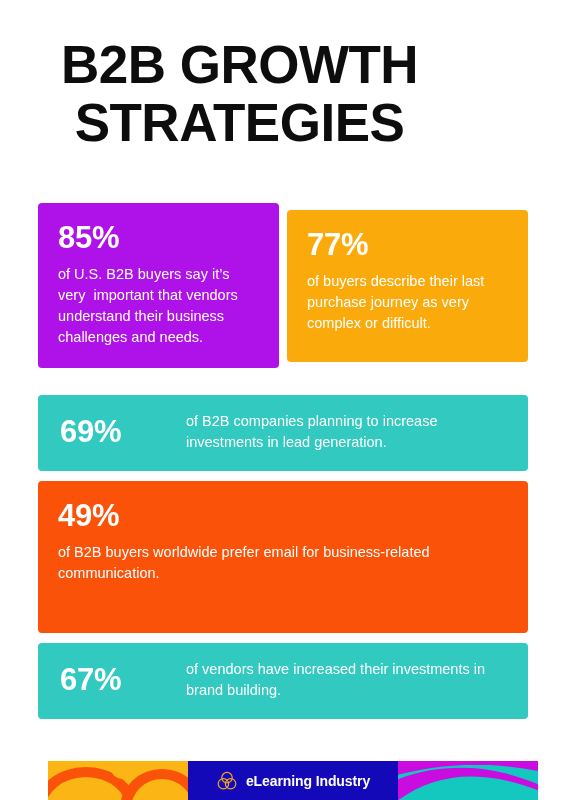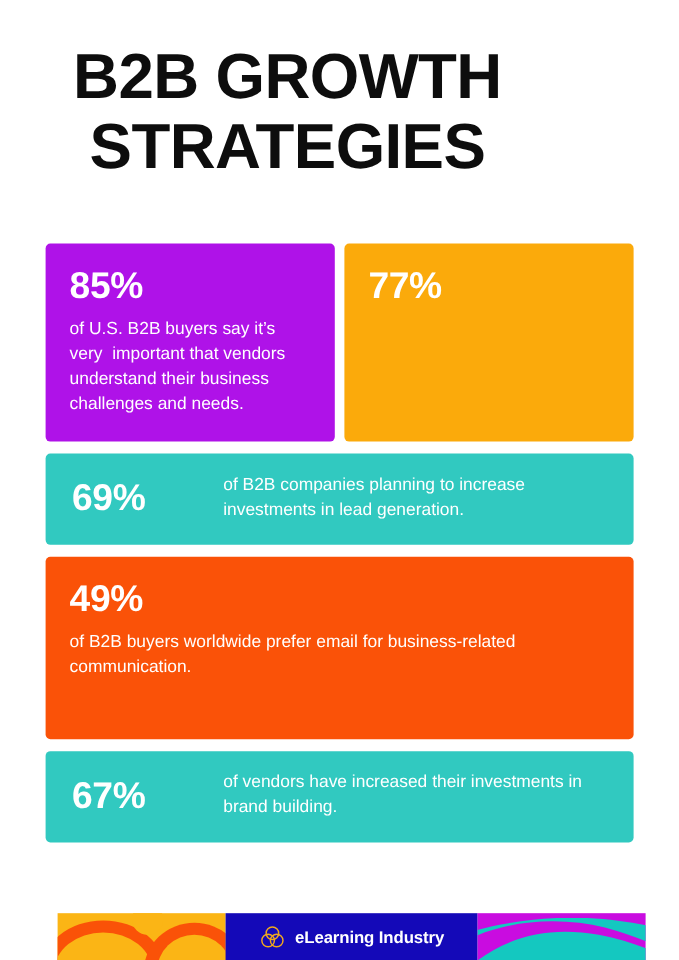--- a/index.html
+++ b/index.html
@@ -45,20 +45,21 @@
   .cards {
     position: absolute;
     left: 38px;
     top: 203px;
     width: 490px;
   }
   .row {
     display: flex;
     gap: 8px;
     margin-bottom: 10px;
+    align-items: center;
   }
   .card {
     border-radius: 4px;
     box-sizing: border-box;
     color: #ffffff;
     overflow: hidden;
   }
   
   .card.stacked {
     flex: 1 1 0;
@@ -96,21 +97,21 @@
     flex: 0 0 100px;
   }
   .card.wide .desc {
     font-size: 14.5px;
     line-height: 21px;
     flex: 1 1 auto;
     white-space: pre-wrap;
   }
 
   .row.tall .card.stacked { min-height: 152px; }
-  .row.wide-row .card.wide { min-height: 66px; }
+  .row.wide-row .card.wide { min-height: 66px; margin-top: 17px; }
   .row.wide-row2 .card.wide { min-height: 72px; }
 
   
   .footer {
     position: absolute;
     left: 48px;
     top: 761px;
     width: 490px;
     height: 39px;
     display: flex;
@@ -204,20 +205,21 @@
 
   <div class="cards">
 
     <div class="row tall">
       <div class="card stacked" id="card-0" style="background: rgb(175, 18, 232);">
         <div class="pct">85%</div>
         <div class="desc">of U.S. B2B buyers say it’s very  important that vendors understand their business challenges and needs.</div>
       </div>
       <div class="card stacked" id="card-1" style="background: rgb(251, 170, 11);">
         <div class="pct">77%</div>
+        <div class="desc">of buyers describe their last purchase journey as very complex or difficult.</div>
       </div>
     </div>
 
     <div class="row wide-row">
       <div class="card wide" id="card-2" style="background: rgb(49, 201, 192);">
         <div class="pct">69%</div>
         <div class="desc">of B2B companies planning to increase investments in lead generation.</div>
       </div>
     </div>
 

